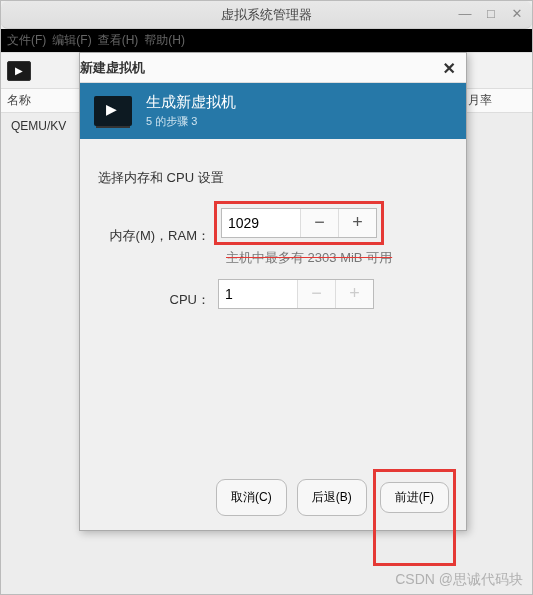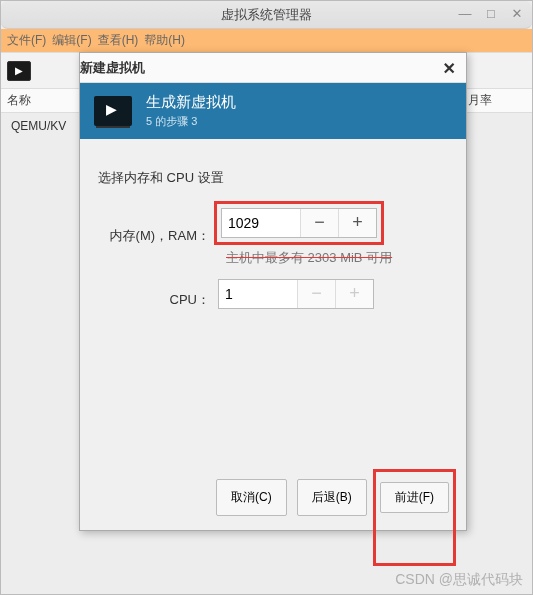--- a/index.html
+++ b/index.html
@@ -42,21 +42,21 @@
     }
     .tb-btn {
       width: 18px; height: 18px;
       font-size: 13px;
       color: #888;
       text-align: center;
       line-height: 18px;
     }
     .menubar {
       height: 24px;
-      background: #fdba74;
+      background: #000000;
       border-bottom: 1px solid #ddd;
       display: flex;
       align-items: center;
       padding: 0 6px;
       gap: 6px;
       font-size: 12px;
       color: #666;
     }
     .toolbar {
       height: 36px;
@@ -215,21 +215,21 @@
     .modal-footer {
       padding: 10px 14px 14px;
       display: flex;
       justify-content: flex-end;
       gap: 10px;
     }
     .footer-btn {
       padding: 6px 14px;
       background: #f7f7f7;
       border: 1px solid #bbb;
-      border-radius: 2px;
+      border-radius: 9px;
       font-size: 12px;
       cursor: pointer;
     }
     .highlight-forward {
       display: inline-block;
       border: 3px solid #e53935;
       padding: 10px 4px 50px 4px;
       margin: -10px -4px -50px -4px;
     }
     .watermark {

